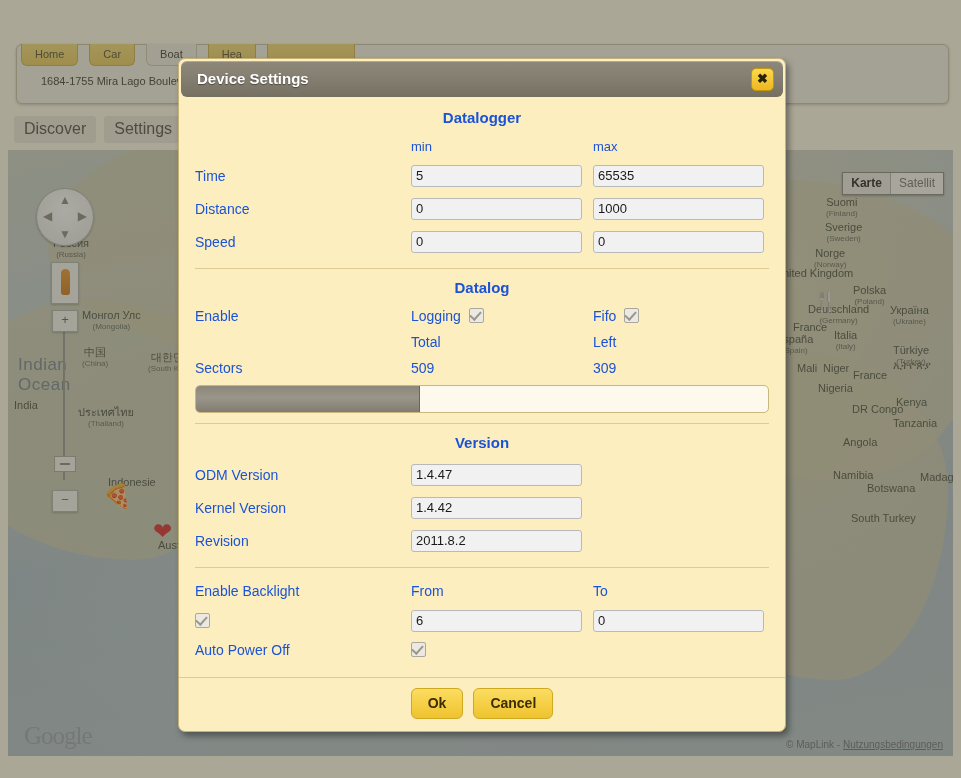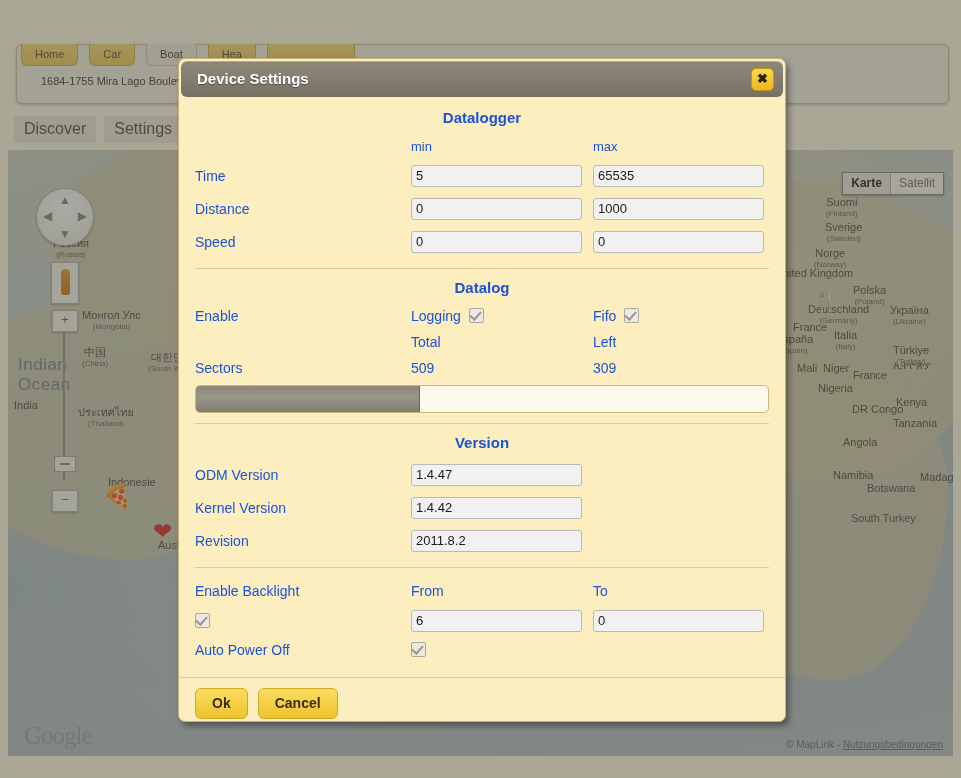--- a/index.html
+++ b/index.html
@@ -361,23 +361,23 @@
     border-radius: 5px;
     overflow: hidden;
   }
   #sector-progress-fill {
     height: 100%;
     background: linear-gradient(180deg, #8d877a, #9a958a 45%, #827d70);
     border-right: 1px solid #6a6558;
   }
   #dialog-footer {
     border-top: 1px solid #ddcb93;
-    padding: 10px 16px 2px;
+    padding: 10px 16px 12px;
     display: flex;
-    justify-content: flex-start;
+    justify-content: center;
     gap: 10px;
   }
   .dlg-btn {
     min-width: 48px;
     padding: 6px 16px 7px;
     font-family: "Liberation Sans", sans-serif;
     font-size: 14px;
     font-weight: bold;
     color: #3b2d06;
     background: linear-gradient(180deg, #fbdd62 0%, #f5cf45 52%, #efc330 100%);

